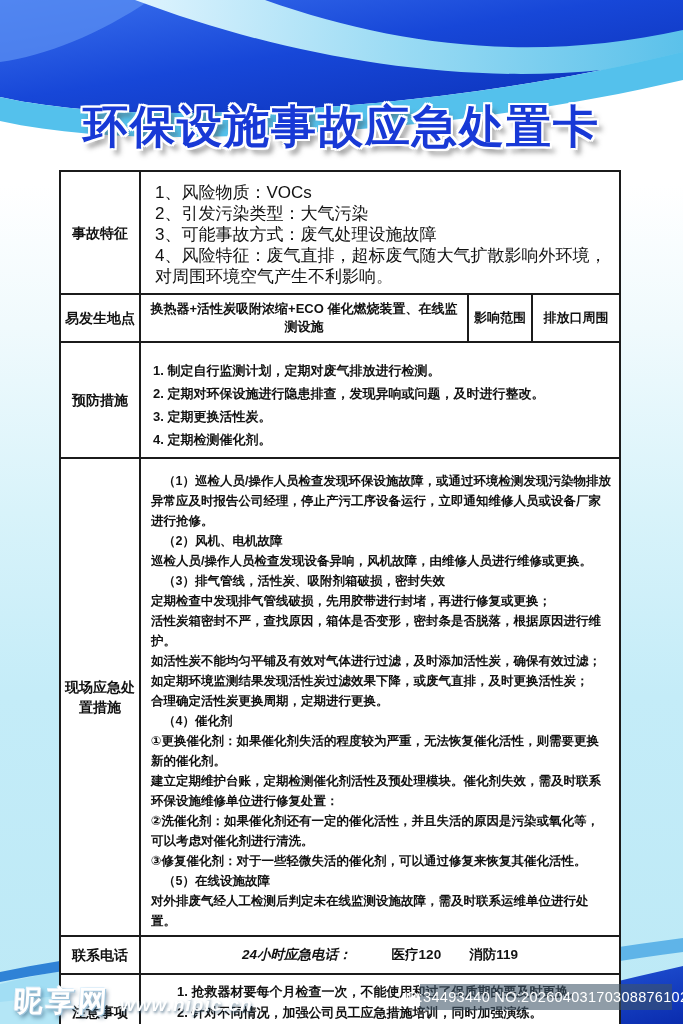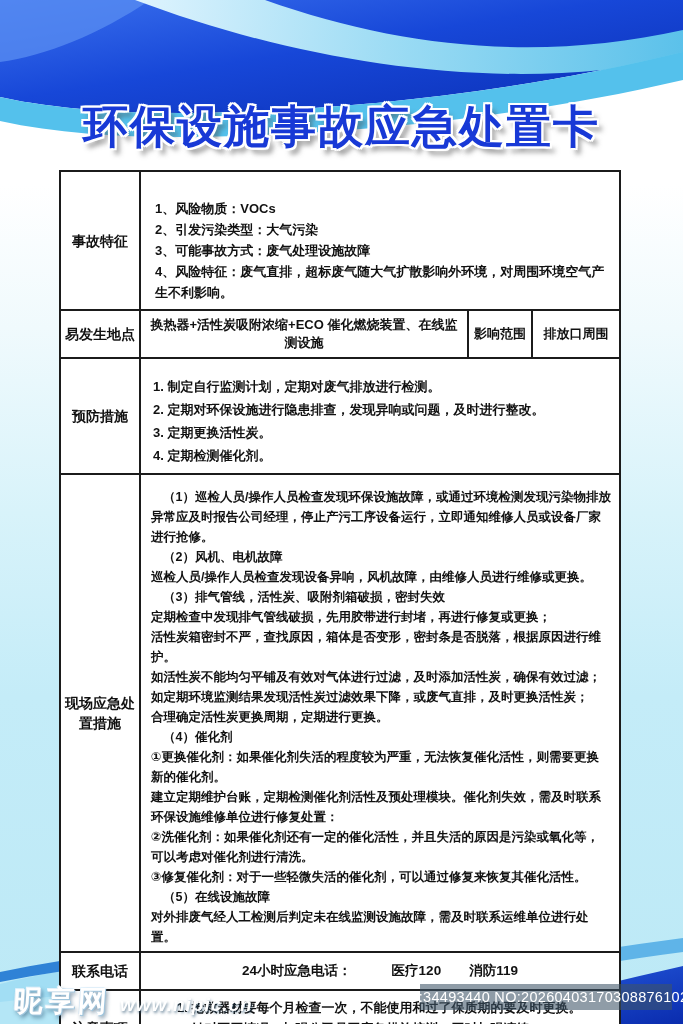--- a/index.html
+++ b/index.html
@@ -26,37 +26,37 @@
   }
   .row{display:flex;align-items:stretch;border-top:2px solid #1b1b1b;}
   .row:first-child{border-top:none;}
   .label-cell{
     flex:0 0 80px;display:flex;align-items:center;justify-content:center;
     border-right:2px solid #1b1b1b;font-weight:bold;font-size:14px;
     text-align:center;line-height:20px;padding:2px;box-sizing:border-box;
   }
   .content-cell{flex:1;box-sizing:border-box;}
   .r-accident{min-height:121px;}
-  .r-accident .content-cell{padding:26px 8px 6px 14px;font-size:13px;line-height:21px;font-weight:700;}
+  .r-accident .content-cell{padding:10px 8px 6px 14px;font-size:17px;line-height:21px;font-weight:400;}
   .r-location{min-height:46px;}
   .loc-content{display:flex;align-items:center;justify-content:center;text-align:center;
     font-size:13px;font-weight:600;flex:0 0 328px;border-right:2px solid #1b1b1b;padding:4px;box-sizing:border-box;}
   .loc-scope-label{flex:0 0 64px;display:flex;align-items:center;justify-content:center;
     font-size:13px;font-weight:bold;border-right:2px solid #1b1b1b;box-sizing:border-box;}
   .loc-scope-value{flex:1;display:flex;align-items:center;justify-content:center;
     font-size:13px;font-weight:600;box-sizing:border-box;}
   .r-prevention{min-height:107px;}
   .r-prevention .content-cell{padding:16px 24px 6px 12px;font-size:13px;line-height:23px;font-weight:600;}
   .r-response{min-height:400px;}
   .r-response .content-cell{padding:12px 8px 4px 10px;font-size:12.5px;line-height:20px;font-weight:600;border-radius:25px;}
   .para-head{text-indent:12px;}
   .r-contact{min-height:36px;}
   .r-contact .content-cell{display:flex;align-items:center;justify-content:center;
     font-size:13.5px;font-weight:bold;}
-  .contact-prefix{margin-right:40px;}
+  .contact-prefix{margin-right:40px;font-style:italic;}
   .contact-num{margin-right:28px;text-align:center;}
   .contact-num:last-child{margin-right:0;}
   .r-notes{min-height:68px;}
   .r-notes .content-cell{padding:6px 8px 4px 36px;font-size:13px;line-height:21px;font-weight:600;}
   .watermark{
     position:absolute;left:14px;top:982px;display:flex;align-items:baseline;color:#fff;
   }
   .wm-name{
     font-size:29px;font-weight:bold;letter-spacing:3px;
     text-shadow:1px 1px 0 #9fc5dd,2px 3px 4px rgba(40,80,110,.65),-1px -1px 0 #e8f6ff;

